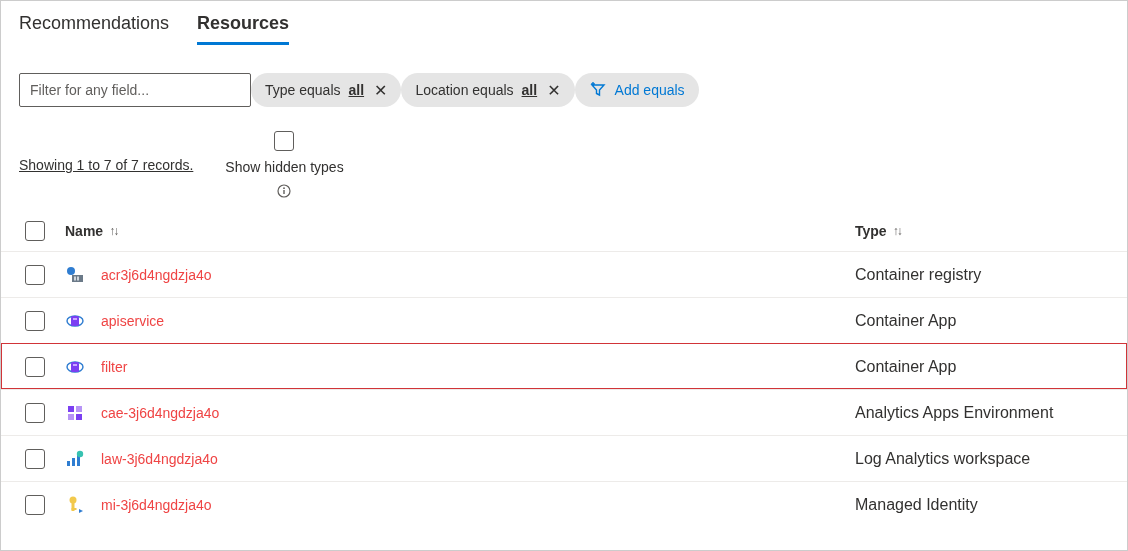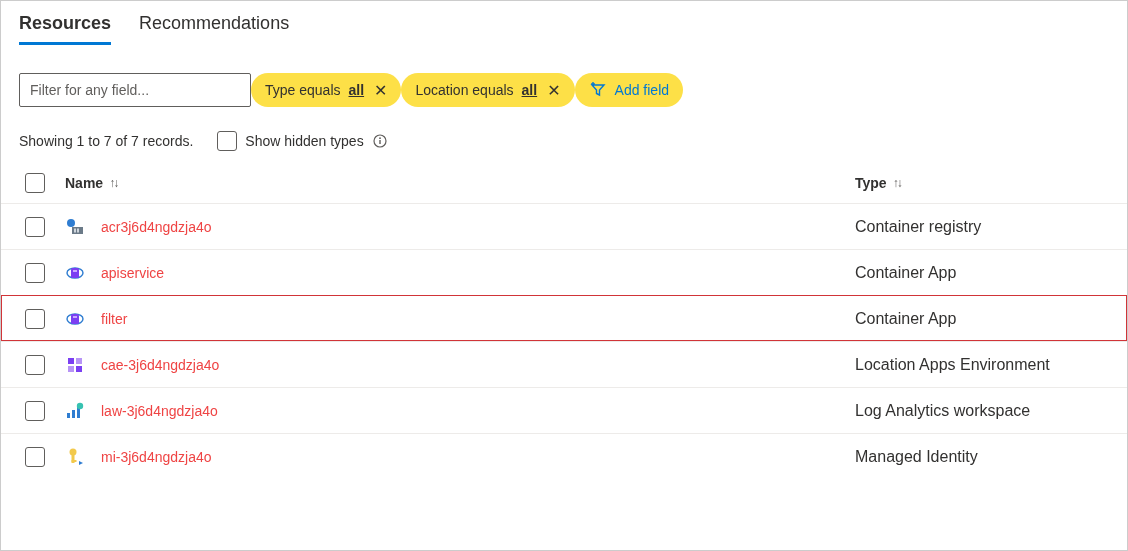--- a/index.html
+++ b/index.html
@@ -49,21 +49,21 @@
       padding: 0 10px;
       font-size: 14px;
       color: #323130;
     }
     .filter-input::placeholder { color: #605e5c; }
     .pill {
       display: inline-flex;
       align-items: center;
       height: 34px;
       padding: 0 14px;
-      background: #fde047;
+      background: #e5e5e5;
       border-radius: 18px;
       font-size: 14px;
       color: #323130;
       gap: 8px;
       cursor: pointer;
     }
     .pill b { font-weight: 600; text-decoration: underline; }
     .pill .x {
       font-size: 16px;
       color: #323130;
@@ -73,31 +73,31 @@
     .pill .add-icon { color: #0078d4; display:inline-flex; }
     .pill .add-label { color: #0078d4; }
 
     .status-row {
       display: flex;
       align-items: center;
       gap: 16px;
       padding: 14px 18px 14px 18px;
       font-size: 14px;
     }
-    .status-row .count { color: #323130; }
+    .status-row .count { color: #323130; text-decoration: underline; }
     .chk {
       width: 20px; height: 20px;
       border: 1px solid #605e5c;
       border-radius: 3px;
       display: inline-block;
       background: #fff;
       cursor: pointer;
       flex-shrink: 0;
     }
-    .hidden-types { display: flex; align-items: center; gap: 8px; margin-left: 8px;}
+    .hidden-types { display: flex; align-items: center; gap: 8px; margin-left: 16px; flex-direction: column;}
     .info-icon {
       width:16px; height:16px;
       display:inline-flex; align-items:center; justify-content:center;
       color:#605e5c;
     }
 
     .table { width: 100%; }
     .thead {
       display: flex;
       align-items: center;
@@ -133,22 +133,22 @@
       color: #ef4444;
       font-size: 14px;
       cursor: pointer;
     }
     .type-text { font-size: 16px; color: #323130; }
   </style>
 </head>
 <body>
 
 <div class="tabs">
+  <div class="tab">Recommendations</div>
   <div class="tab active">Resources</div>
-  <div class="tab">Recommendations</div>
 </div>
 
 <div class="filter-bar">
   <input class="filter-input" placeholder="Filter for any field..." style="">
   <div class="pill">
     <span>Type equals </span>
       <b>all</b>
     <span class="x">✕</span>
   </div>
   <div class="pill">
@@ -157,21 +157,21 @@
     <span class="x">✕</span>
   </div>
   <div class="pill">
     <span class="add-icon">
       <svg width="18" height="18" viewBox="0 0 18 18">
           <path d="M3 4 h12 l-4.5 5 v5 l-3 -1.5 v-3.5 z" fill="none" stroke="#0078d4" stroke-width="1.4"></path>
           <line x1="2" y1="3" x2="6" y2="3" stroke="#0078d4" stroke-width="1.4"></line>
           <line x1="4" y1="1" x2="4" y2="5" stroke="#0078d4" stroke-width="1.4"></line>
         </svg>
     </span>
-    <span class="add-label">Add field</span>
+    <span class="add-label">Add equals</span>
   </div>
 </div>
 
 <div class="status-row">
   <span class="count">Showing 1 to 7 of 7 records.</span>
   <div class="hidden-types">
     <span class="chk"></span>
     <span>Show hidden types</span>
     <span class="info-icon">
       <svg width="14" height="14" viewBox="0 0 14 14">
@@ -262,21 +262,21 @@
             <svg width="20" height="20" viewBox="0 0 20 20">
               <rect x="3" y="3" width="6" height="6" fill="#7b3ff2"></rect>
               <rect x="11" y="3" width="6" height="6" fill="#b794f6"></rect>
               <rect x="3" y="11" width="6" height="6" fill="#b794f6"></rect>
               <rect x="11" y="11" width="6" height="6" fill="#7b3ff2"></rect>
             </svg>
           </span>
           <span class="res-link">cae-3j6d4ngdzja4o</span>
         </div>
         <div class="col-type">
-          <span class="type-text">Location Apps Environment</span>
+          <span class="type-text">Analytics Apps Environment</span>
         </div>
       </div>
       <div class="row">
         <div class="col-check">
           <span class="chk"></span>
         </div>
         <div class="col-name">
           <span class="res-icon">
             <svg width="20" height="20" viewBox="0 0 20 20">
               <rect x="2" y="12" width="3" height="5" fill="#2f7dd1"></rect>

